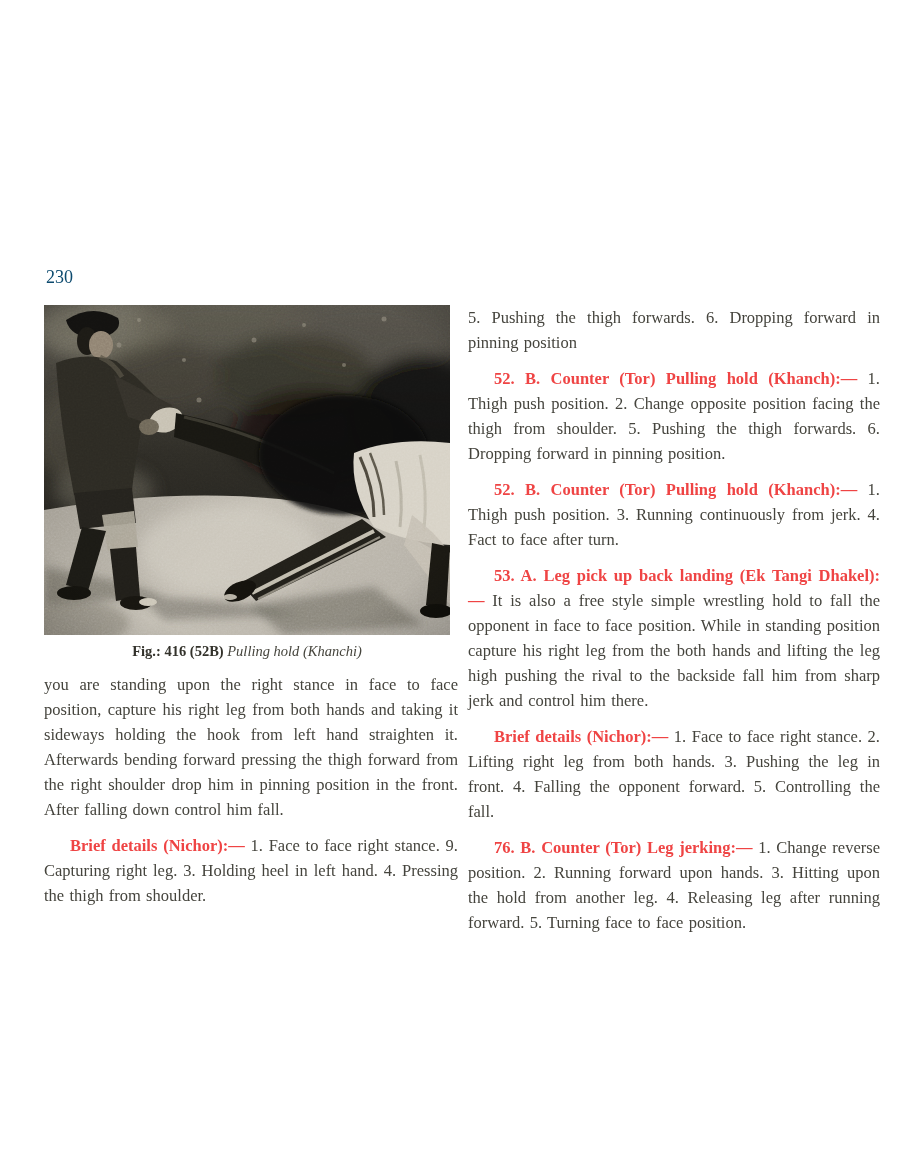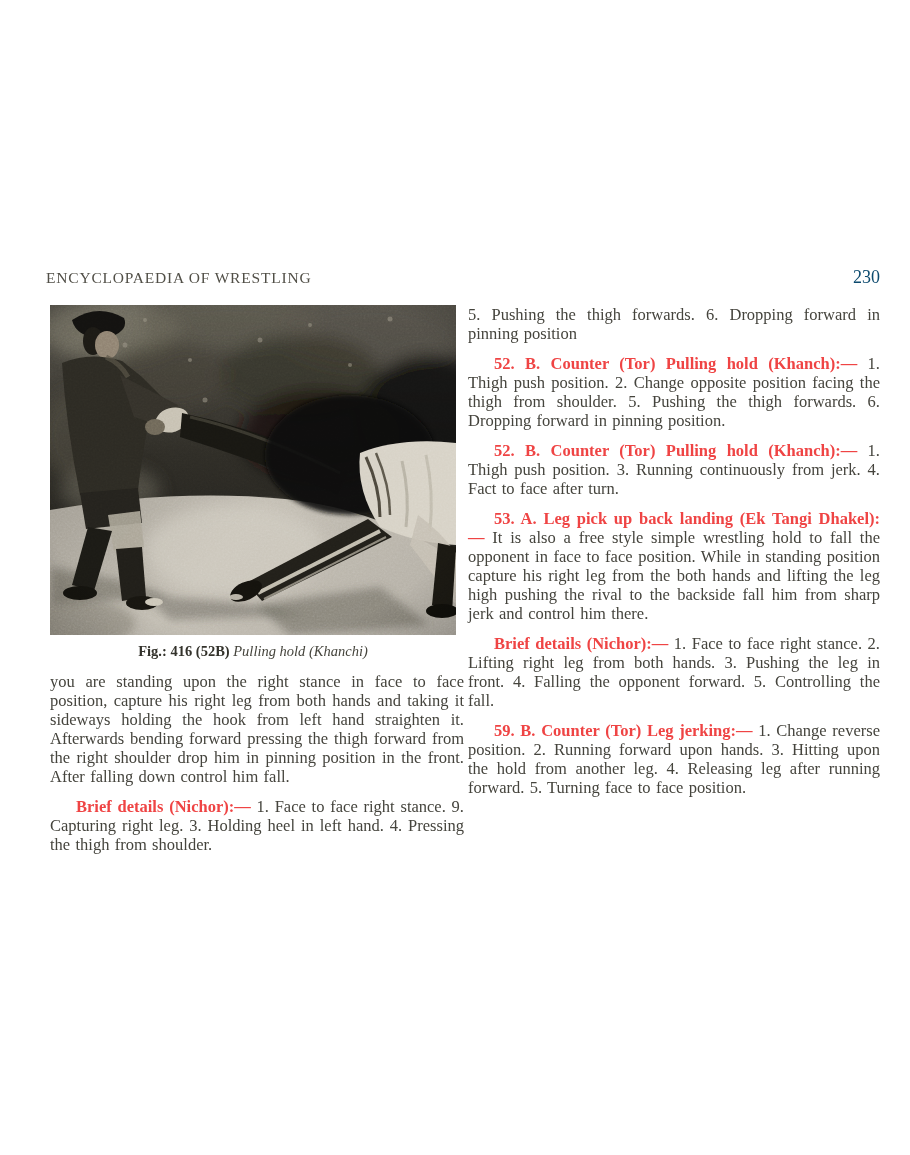--- a/index.html
+++ b/index.html
@@ -11,49 +11,48 @@
   .page{position:absolute;inset:0;background:#ffffff;overflow:hidden;}
   .page-header{
     position:absolute;top:267px;left:46px;width:834px;
     display:flex;justify-content:space-between;align-items:baseline;
   }
   .running-title{
     font-size:15.5px;letter-spacing:0.8px;color:#514f47;
   }
   .page-number{font-size:18px;color:#0c4a6e;}
   .col{position:absolute;top:305px;}
-  .col-left{left:50px;width:414px;}
+  .col-left{left:44px;width:414px;}
   .col-right{left:468px;width:412px;}
   figure{margin:0 0 12px 0;width:406px;}
   .photo{
     width:406px;height:330px;display:block;overflow:hidden;
     background:#2b2a25;
   }
   .photo svg{display:block;width:100%;height:100%;}
   figcaption{
     margin-top:8px;text-align:center;font-size:14.5px;color:#3b3a33;
   }
   figcaption strong{font-weight:bold;color:#33322b;}
   figcaption em{font-style:italic;font-weight:normal;color:#45443c;}
   p.para{
     margin:0 0 11px 0;
-    font-size:16.5px;line-height:19px;
+    font-size:16.5px;line-height:25px;
     text-align:justify;color:#45443d;word-spacing:1.2px;
   }
   p.para strong{font-weight:bold;color:#ef4444;}
   p.indent{text-indent:26px;}
   p.noindent{text-indent:0;}
 </style>
 </head>
 <body>
 
 <div class="page">
 
   <header class="page-header">
-    <span class="running-title">ENCYCLOPAEDIA OF WRESTLING</span>
     <span class="page-number">230</span>
   </header>
 
   <div class="col col-left">
 
     <figure>
       <div class="photo">
         <svg viewBox="0 0 406 330" preserveAspectRatio="none">
           <defs>
             <linearGradient id="bgG" x1="0" y1="0" x2="0" y2="1">
@@ -181,17 +180,17 @@
     <p class="para noindent"><strong></strong><span>5. Pushing the thigh forwards. 6. Dropping forward in pinning position</span></p>
 
     <p class="para indent"><strong>52. B. Counter (Tor) Pulling hold (Khanch):—</strong><span> 1. Thigh push position. 2. Change opposite position facing the thigh from shoulder. 5. Pushing the thigh forwards. 6. Dropping forward in pinning position.</span></p>
 
     <p class="para indent"><strong>52. B. Counter (Tor) Pulling hold (Khanch):—</strong><span> 1. Thigh push position. 3. Running continuously from jerk. 4. Fact to face after turn.</span></p>
 
     <p class="para indent"><strong>53. A. Leg pick up back landing (Ek Tangi Dhakel):—</strong><span> It is also a free style simple wrestling hold to fall the opponent in face to face position. While in standing position capture his right leg from the both hands and lifting the leg high pushing the rival to the backside fall him from sharp jerk and control him there.</span></p>
 
     <p class="para indent"><strong>Brief details (Nichor):—</strong><span> 1. Face to face right stance. 2. Lifting right leg from both hands. 3. Pushing the leg in front. 4. Falling the opponent forward. 5. Controlling the fall.</span></p>
 
-    <p class="para indent"><strong>59. B. Counter (Tor) Leg jerking:—</strong><span> 1. Change reverse position. 2. Running forward upon hands. 3. Hitting upon the hold from another leg. 4. Releasing leg after running forward. 5. Turning face to face position.</span></p>
+    <p class="para indent"><strong>76. B. Counter (Tor) Leg jerking:—</strong><span> 1. Change reverse position. 2. Running forward upon hands. 3. Hitting upon the hold from another leg. 4. Releasing leg after running forward. 5. Turning face to face position.</span></p>
 
   </div>
 
 </div>
 
 </body></html>

